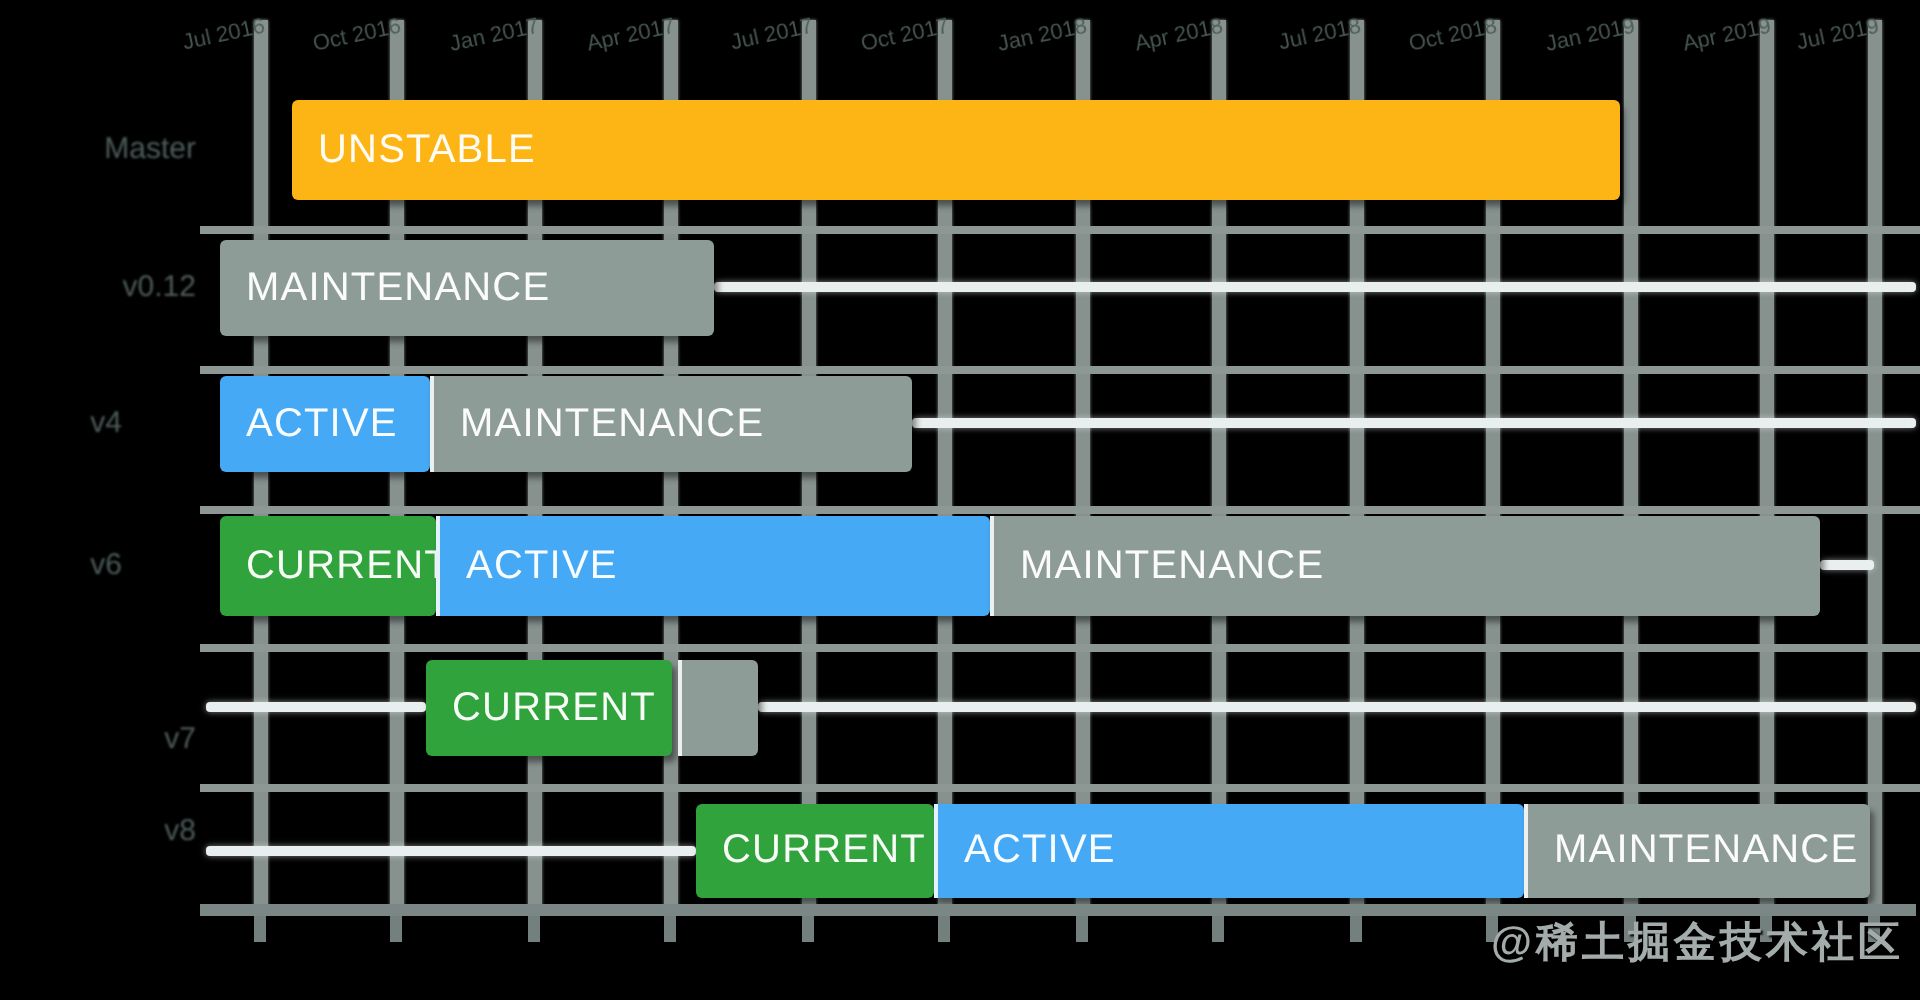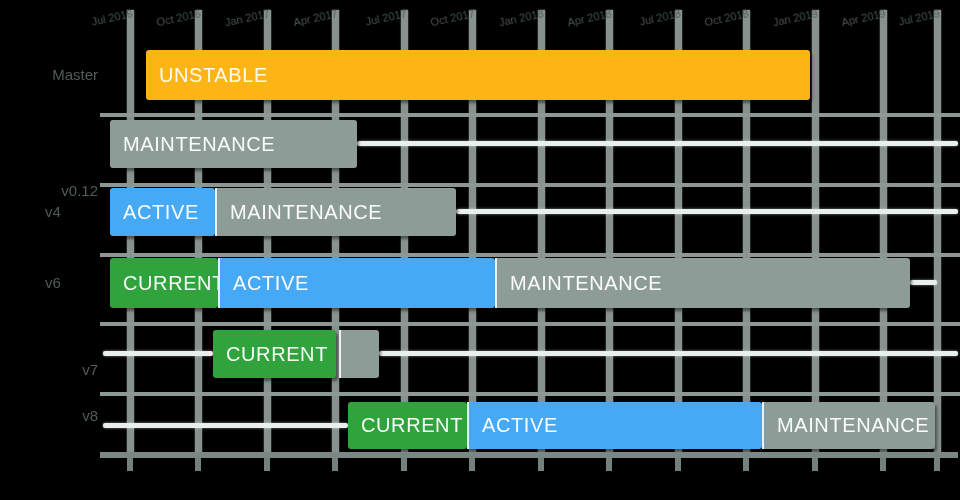--- a/index.html
+++ b/index.html
@@ -56,21 +56,21 @@
     <div class="xlabel" style="left: 400px; top: 7px;">Oct 2017</div>
     <div class="xlabel" style="left: 469px; top: 7px;">Jan 2018</div>
     <div class="xlabel" style="left: 537px; top: 7px;">Apr 2018</div>
     <div class="xlabel" style="left: 606px; top: 7px;">Jul 2018</div>
     <div class="xlabel" style="left: 674px; top: 7px;">Oct 2018</div>
     <div class="xlabel" style="left: 743px; top: 7px;">Jan 2019</div>
     <div class="xlabel" style="left: 811px; top: 7px;">Apr 2019</div>
     <div class="xlabel" style="left: 865px; top: 7px;">Jul 2019</div>
     <div class="ylabel" style="top: 66px;">Master</div>
     <div class="bar" style="left: 110px; top: 50px; width: 664px; height: 50px; line-height: 50px; background: rgb(253, 181, 21); margin-left: 36px;">UNSTABLE</div>
-    <div class="ylabel" style="top: 135px; margin-top: 47px;">v0.12</div>
+    <div class="ylabel" style="top: 135px;">v0.12</div>
     <div class="track" style="left: 357px; top: 141px; width: 601px;"></div>
     <div class="bar" style="left: 110px; top: 120px; width: 247px; height: 48px; line-height: 48px; background: rgb(141, 156, 150);">MAINTENANCE</div>
     <div class="ylabel" style="top: 203px; text-align: center;">v4</div>
     <div class="track" style="left: 456px; top: 209px; width: 502px;"></div>
     <div class="bar" style="left: 110px; top: 188px; width: 105px; height: 48px; line-height: 48px; background: rgb(69, 169, 246);">ACTIVE</div>
     <div class="bar sub" style="left: 215px; top: 188px; width: 241px; height: 48px; line-height: 48px; background: rgb(141, 156, 150);">MAINTENANCE</div>
     <div class="ylabel" style="top: 274px; text-align: center;">v6</div>
     <div class="track" style="left: 910px; top: 280px; width: 27px;"></div>
     <div class="bar" style="left: 110px; top: 258px; width: 108px; height: 50px; line-height: 50px; background: rgb(48, 163, 61);">CURRENT</div>
     <div class="bar sub" style="left: 218px; top: 258px; width: 277px; height: 50px; line-height: 50px; background: rgb(69, 169, 246);">ACTIVE</div>
@@ -92,13 +92,14 @@
     <div class="btick" style="left: 332px;"></div>
     <div class="btick" style="left: 401px;"></div>
     <div class="btick" style="left: 469px;"></div>
     <div class="btick" style="left: 538px;"></div>
     <div class="btick" style="left: 606px;"></div>
     <div class="btick" style="left: 675px;"></div>
     <div class="btick" style="left: 743px;"></div>
     <div class="btick" style="left: 812px;"></div>
     <div class="btick" style="left: 880px;"></div>
     <div class="btick" style="left: 934px;"></div>
+    <div class="watermark">@稀土掘金技术社区</div>
 </div>
 
 </body></html>

